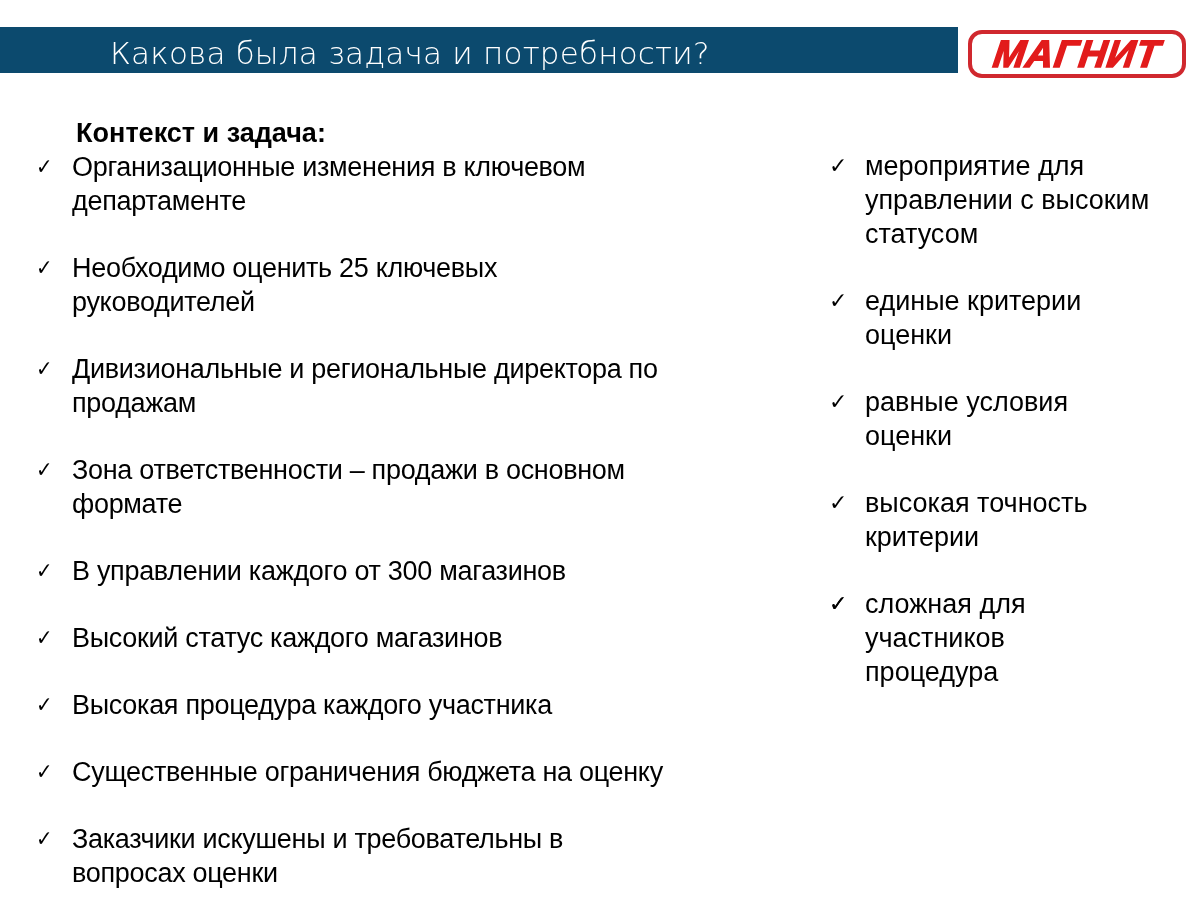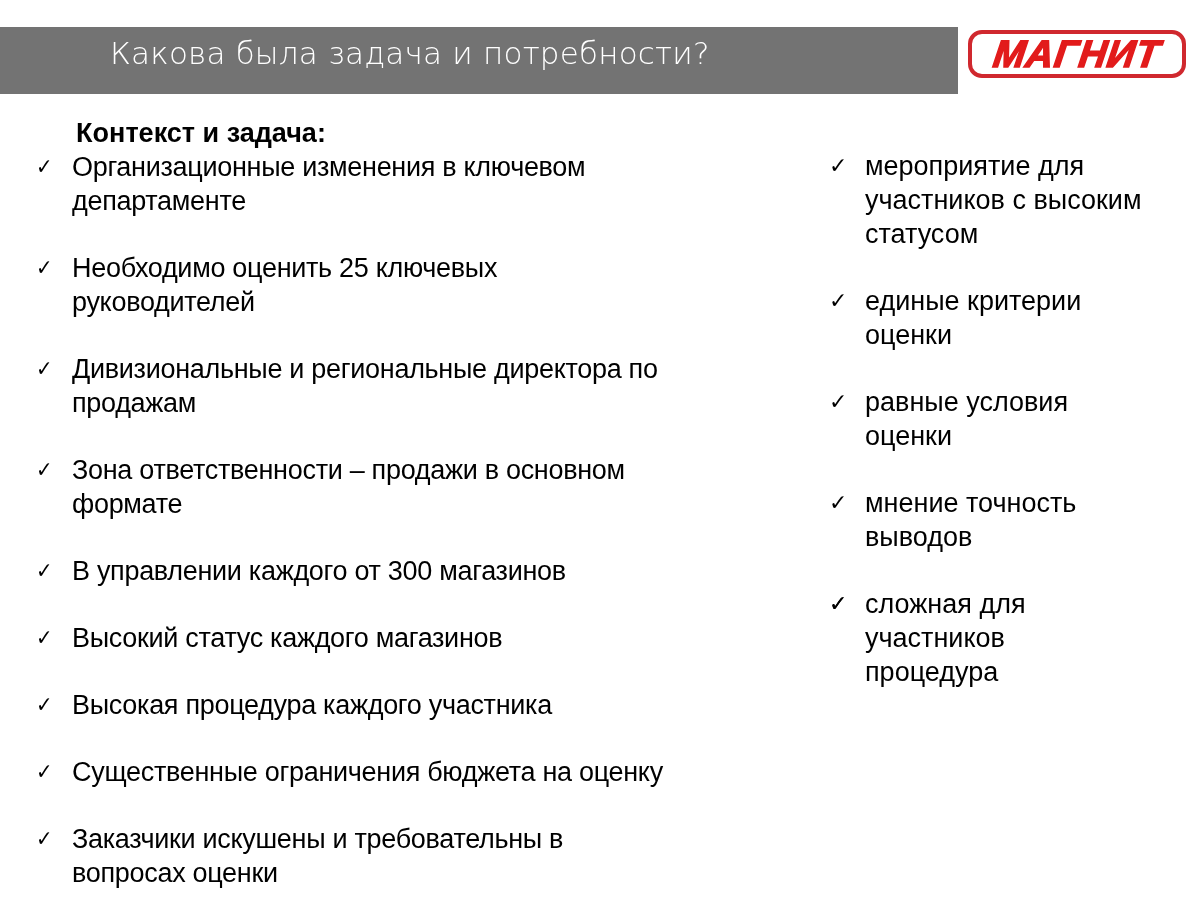--- a/index.html
+++ b/index.html
@@ -1,19 +1,19 @@
 <!DOCTYPE html>
 <html><head>
 <meta charset="utf-8">
 <style>
   html, body { margin: 0; padding: 0; background: #ffffff; }
   body { width: 1197px; height: 897px; position: relative; overflow: hidden;
          font-family: "Liberation Sans", sans-serif; color: #000; }
-  .banner { position: absolute; left: 0; top: 27px; width: 958px; height: 67px;
-            background: #737373; text-align: right; }
+  .banner { position: absolute; left: 0; top: 27px; width: 958px; height: 46px;
+            background: #0c4a6e; text-align: right; }
   .banner-title { position: absolute; left: 110px; top: 6px; color: #fff;
                   font-family: "DejaVu Sans", sans-serif; font-weight: 300;
                   font-size: 31px; letter-spacing: 0.2px; line-height: 40px; white-space: nowrap; }
   .logo { position: absolute; left: 968px; top: 30px; width: 218px; height: 48px;
           box-sizing: border-box; border: 4px solid #d0282e; border-radius: 14px; background:#fff; }
   .logo-text { position: absolute; left: 0; right: 0; top: 0; bottom: 0; text-align: center;
                color: #e21b1b; font-family: "Liberation Sans", sans-serif; font-weight: 900;
                font-style: italic; font-size: 38px; line-height: 40px; letter-spacing: 1px;
                transform: skewX(-8deg); -webkit-text-stroke: 1.5px #e21b1b; }
   .col-left { position: absolute; left: 36px; top: 116px; width: 760px; }
@@ -49,20 +49,20 @@
     <li class="item" style="width:740px"><span class="check">✓</span><span>В управлении каждого от 300 магазинов</span></li>
     <li class="item" style="width:740px"><span class="check">✓</span><span>Высокий статус каждого магазинов</span></li>
     <li class="item" style="width:740px"><span class="check">✓</span><span>Высокая процедура каждого участника</span></li>
     <li class="item" style="width:760px"><span class="check">✓</span><span>Существенные ограничения бюджета на оценку</span></li>
     <li class="item" style="width:590px"><span class="check">✓</span><span>Заказчики искушены и требовательны в вопросах оценки</span></li>
   </ul>
 </div>
 
 <div class="col-right right">
   <ul class="list">
-    <li class="item" style="width:300px"><span class="check">✓</span><span>мероприятие для участников с высоким статусом</span></li>
+    <li class="item" style="width:300px"><span class="check">✓</span><span>мероприятие для управлении с высоким статусом</span></li>
     <li class="item" style="width:300px"><span class="check">✓</span><span>единые критерии оценки</span></li>
     <li class="item" style="width:280px"><span class="check">✓</span><span>равные условия оценки</span></li>
-    <li class="item" style="width:300px"><span class="check">✓</span><span>мнение точность выводов</span></li>
+    <li class="item" style="width:300px"><span class="check">✓</span><span>высокая точность критерии</span></li>
     <li class="item" style="width:360px"><span class="check">✓</span></li>
     <li class="item" style="width:230px"><span class="check">✓</span><span>сложная для участников процедура</span></li>
   </ul>
 </div>
 
 </body></html>

